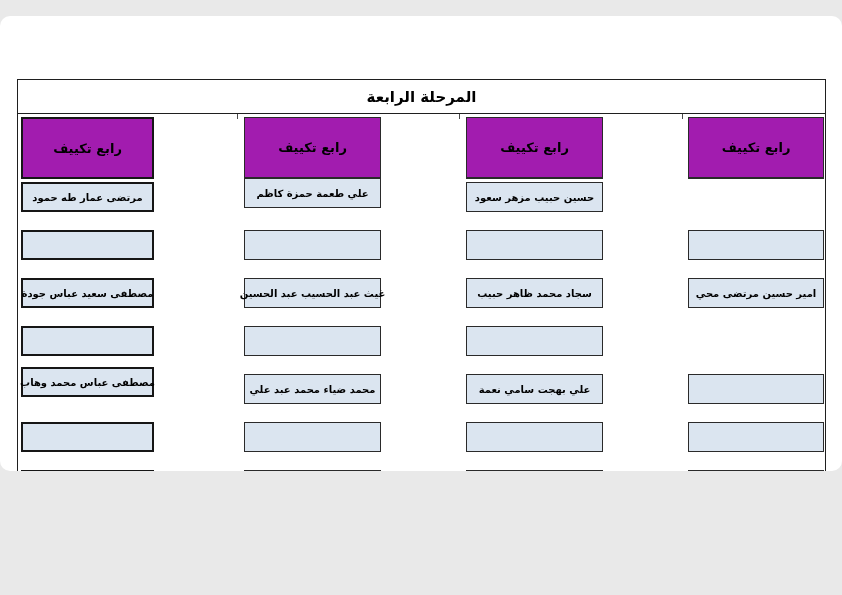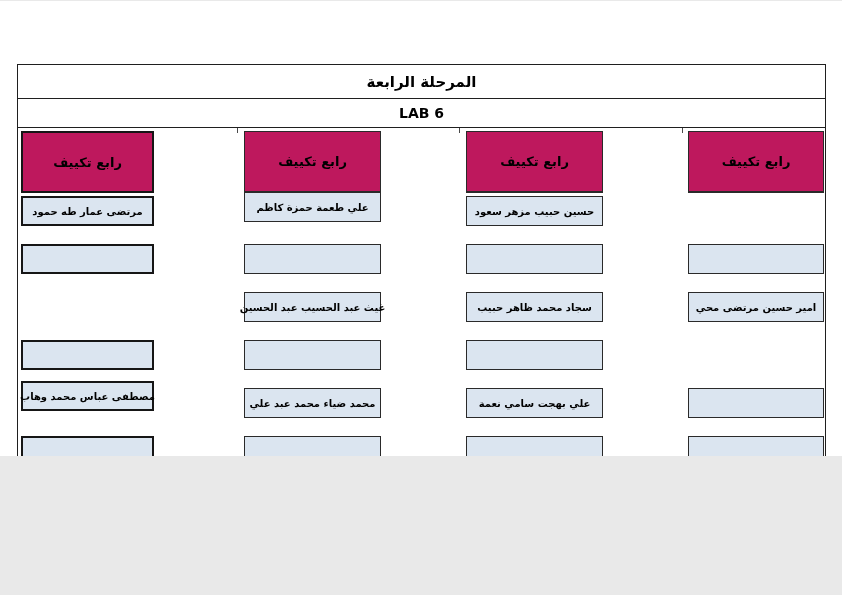--- a/index.html
+++ b/index.html
@@ -1,70 +1,70 @@
 <!DOCTYPE html>
 <html><head>
 <meta charset="utf-8">
 <style>
   * { margin:0; padding:0; box-sizing:border-box; }
   html,body { background:#e9e9e9; }
   body { font-family:"DejaVu Sans", sans-serif; }
   .page {
     position:relative; width:842px; height:455px;
-    background:#ffffff; overflow:hidden; margin:1px auto;
+    background:#ffffff; overflow:hidden; margin:16px auto;border-radius:10px;
   }
   .sheet {
     position:absolute; left:17px; top:63px; width:809px; height:463px;
     border:1.5px solid #1f1f1f;
   }
   .title-row {
     height:34px; border-bottom:1.5px solid #1f1f1f;
     display:flex; align-items:center; justify-content:center;
     font-weight:bold; font-size:15px; direction:rtl; color:#000;
   }
   .lab-row {
     height:29px; border-bottom:1.5px solid #1f1f1f;
     display:flex; align-items:center; justify-content:center;
     font-weight:bold; font-size:14px; color:#000;
   }
   .body-area { position:relative; height:396px; }
   .tick { position:absolute; top:0; width:1px; height:5px; background:#4a4a4a; }
   .col { position:absolute; top:0; height:100%; }
   .col-header {
     position:absolute; top:3px; left:0; right:0; height:62px;
-    background:#be185d; border:1px solid #2a2a2a; border-bottom-width:2px;
+    background:#a21caf; border:1px solid #2a2a2a; border-bottom-width:2px;
     display:flex; align-items:center; justify-content:center;
     font-weight:bold; font-size:13px; direction:rtl; color:#000;
   }
   .cell {
     position:absolute; left:0; right:0; height:30px;
     background:#dbe5f0; border:1px solid #2a2a2a;
     display:flex; align-items:center; justify-content:center;
     font-weight:bold; font-size:10px; direction:rtl; color:#000;
     white-space:nowrap; padding:12px 2px;
   }
   .col.heavy .col-header, .col.heavy .cell {
     border-width:2px; border-color:#161616;
   }
 </style>
 </head>
 <body>
 
 <div class="page">
   <div class="sheet">
     <div class="title-row">المرحلة الرابعة</div>
-    <div class="lab-row">LAB 6</div>
     <div class="body-area">
       <div class="tick" style="left:219px"></div>
       <div class="tick" style="left:441px"></div>
       <div class="tick" style="left:664px"></div>
     <div class="col heavy" style="left: 3px; width: 133px;">
           <div class="col-header">رابع تكييف</div>
           <div class="cell" style="top: 68px;">مرتضى عمار طه حمود</div>
           <div class="cell" style="top: 116px;"></div>
+          <div class="cell" style="top: 164px;">مصطفى سعيد عباس جودة</div>
           <div class="cell" style="top: 212px;"></div>
           <div class="cell" style="top: 253px;">مصطفى عباس محمد وهاب</div>
           <div class="cell" style="top: 308px;"></div>
           <div class="cell" style="top: 356px;"></div>
         </div>
         <div class="col" style="left: 226px; width: 137px;">
           <div class="col-header">رابع تكييف</div>
           <div class="cell" style="top: 64px;">علي طعمة حمزة كاظم</div>
           <div class="cell" style="top: 116px;"></div>
           <div class="cell" style="top: 164px;">غيث عبد الحسيب عبد الحسين</div>

